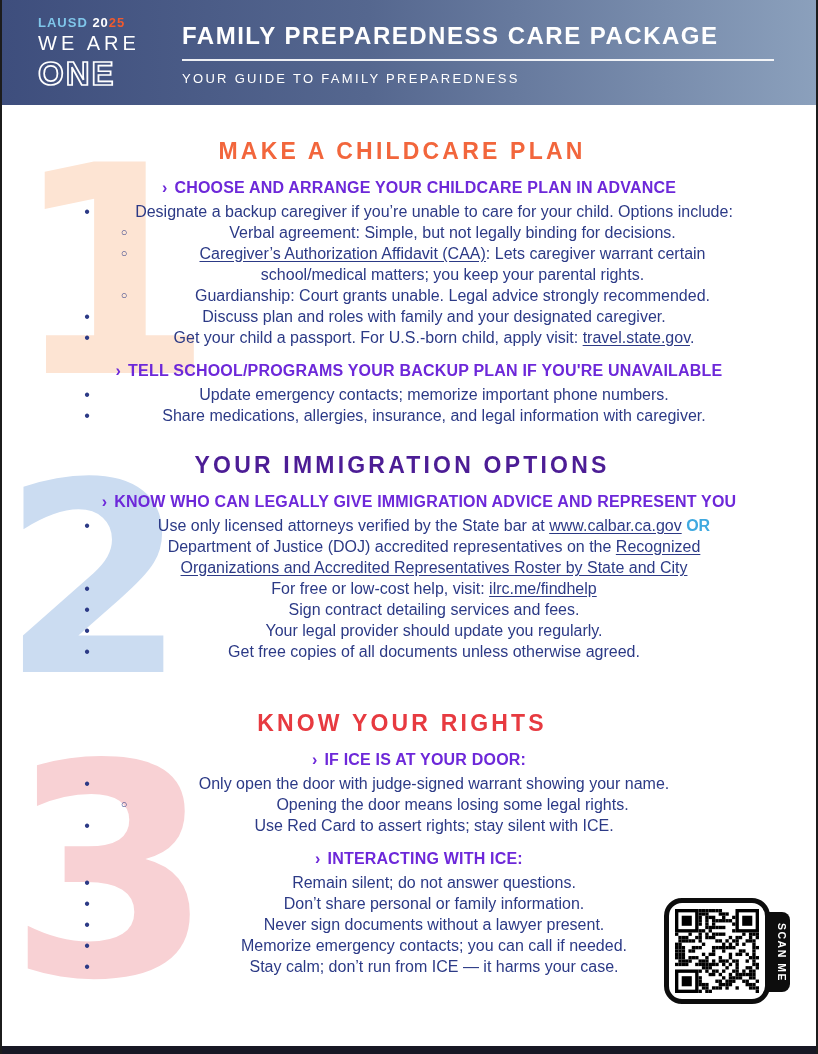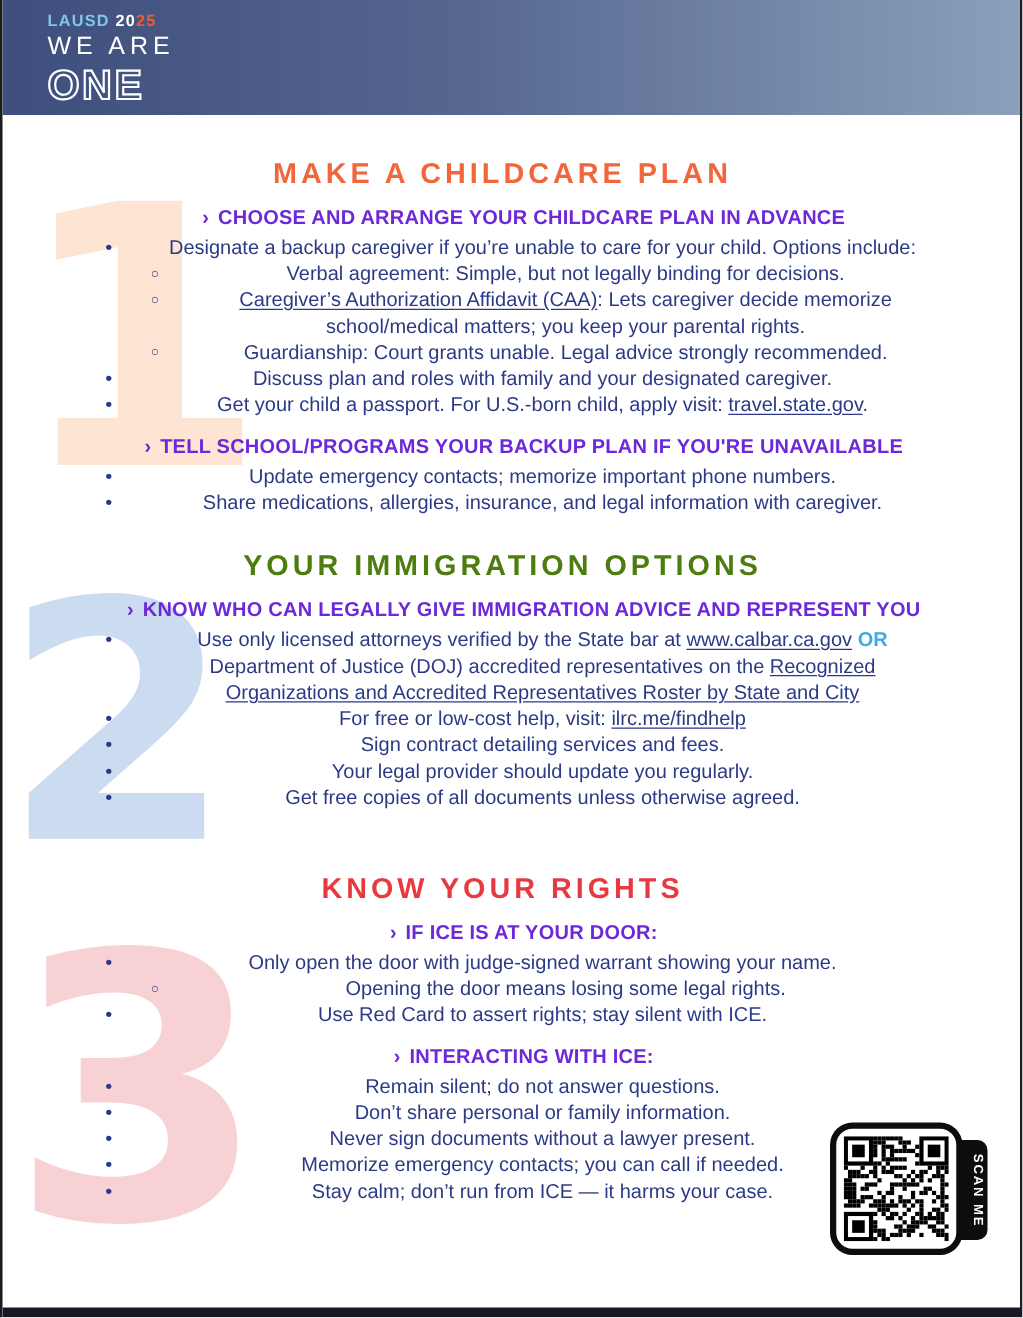--- a/index.html
+++ b/index.html
@@ -4,21 +4,21 @@
 <style>
   html,body{margin:0;padding:0;background:#fff;}
   .page{
     position:relative;width:818px;height:1054px;box-sizing:border-box;
     background:#fff;overflow:hidden;
     border-left:2px solid #1c1c1c;border-right:2px solid #1c1c1c;
     font-family:"Liberation Sans",sans-serif;
   }
   
   .header{
-    height:92px;box-sizing:border-box;
+    height:105px;box-sizing:border-box;
     background:linear-gradient(90deg,#3e4e7d 0%,#55678f 45%,#8ba0bc 100%);
     display:flex;align-items:center;padding-left:36px;
   }
   .logo{width:112px;flex:0 0 auto;}
   .logo-top{font-size:13px;font-weight:700;letter-spacing:1px;color:#7fc6ea;white-space:nowrap;}
   .yr-white{color:#ffffff;}
   .yr-orange{color:#f05a2e;}
   .logo-we{color:#fff;font-size:20px;letter-spacing:4px;font-weight:400;margin-top:2px;white-space:nowrap;}
   .logo-one{
     font-size:33px;font-weight:700;letter-spacing:2px;line-height:1;margin-top:2px;
@@ -78,20 +78,25 @@
 <body>
 
 <div class="page">
 
   <div class="header">
     <div class="logo">
       <div class="logo-top"><span>LAUSD </span><span class="yr-white">20</span><span class="yr-orange">25</span></div>
       <div class="logo-we">WE ARE</div>
       <div class="logo-one">ONE</div>
     </div>
+    <div class="title-block">
+      <div class="title">FAMILY PREPAREDNESS CARE PACKAGE</div>
+      <div class="hdr-divider"></div>
+      <div class="subtitle">YOUR GUIDE TO FAMILY PREPAREDNESS</div>
+    </div>
   </div>
 
   <div class="wm" id="wm1" style="color: rgb(253, 228, 211);">1</div>
   <div class="wm" id="wm2" style="color: rgb(203, 220, 241);">2</div>
   <div class="wm" id="wm3" style="color: rgb(248, 209, 212);">3</div>
 
   <div class="main">
 
     <section class="section">
       <h2 class="sec-h" style="color: rgb(242, 102, 60);">MAKE A CHILDCARE PLAN</h2>
@@ -100,21 +105,21 @@
           <div class="bullet l1">
             <span class="mk mk1">•</span>
             <span class="btext"><span>Designate a backup caregiver if you’re unable to care for your child. Options include:</span></span>
           </div>
           <div class="bullet l2">
             <span class="mk mk2">○</span>
             <span class="btext"><span>Verbal agreement: Simple, but not legally binding for decisions.</span></span>
           </div>
           <div class="bullet l2">
             <span class="mk mk2">○</span>
-            <span class="btext"><span class="u">Caregiver’s Authorization Affidavit (CAA)</span><span>: Lets caregiver decide memorize</span><br><span>school/medical matters; you keep your parental rights.</span></span>
+            <span class="btext"><span class="u">Caregiver’s Authorization Affidavit (CAA)</span><span>: Lets caregiver warrant certain</span><br><span>school/medical matters; you keep your parental rights.</span></span>
           </div>
           <div class="bullet l2">
             <span class="mk mk2">○</span>
             <span class="btext"><span>Guardianship: Court grants unable. Legal advice strongly recommended.</span></span>
           </div>
           <div class="bullet l1">
             <span class="mk mk1">•</span>
             <span class="btext"><span>Discuss plan and roles with family and your designated caregiver.</span></span>
           </div>
           <div class="bullet l1">
@@ -127,21 +132,21 @@
             <span class="btext"><span>Update emergency contacts; memorize important phone numbers.</span></span>
           </div>
           <div class="bullet l1">
             <span class="mk mk1">•</span>
             <span class="btext"><span>Share medications, allergies, insurance, and legal information with caregiver.</span></span>
           </div>
         </div>
     </section>
 
     <section class="section">
-      <h2 class="sec-h" style="color: #4d7c0f;">YOUR IMMIGRATION OPTIONS</h2>
+      <h2 class="sec-h" style="color: #4c1d95;">YOUR IMMIGRATION OPTIONS</h2>
       <div class="groups">
           <div class="subheading"><span class="chev">›</span><span>KNOW WHO CAN LEGALLY GIVE IMMIGRATION ADVICE AND REPRESENT YOU</span></div>
           <div class="bullet l1">
             <span class="mk mk1">•</span>
             <span class="btext"><span>Use only licensed attorneys verified by the State bar at </span><span class="u">www.calbar.ca.gov</span><span> </span><span class="accent">OR</span><br><span>Department of Justice (DOJ) accredited representatives on the </span><span class="u">Recognized</span><br><span class="u">Organizations and Accredited Representatives Roster by State and City</span></span>
           </div>
           <div class="bullet l1">
             <span class="mk mk1">•</span>
             <span class="btext"><span>For free or low-cost help, visit: </span><span class="u">ilrc.me/findhelp</span></span>
           </div>

